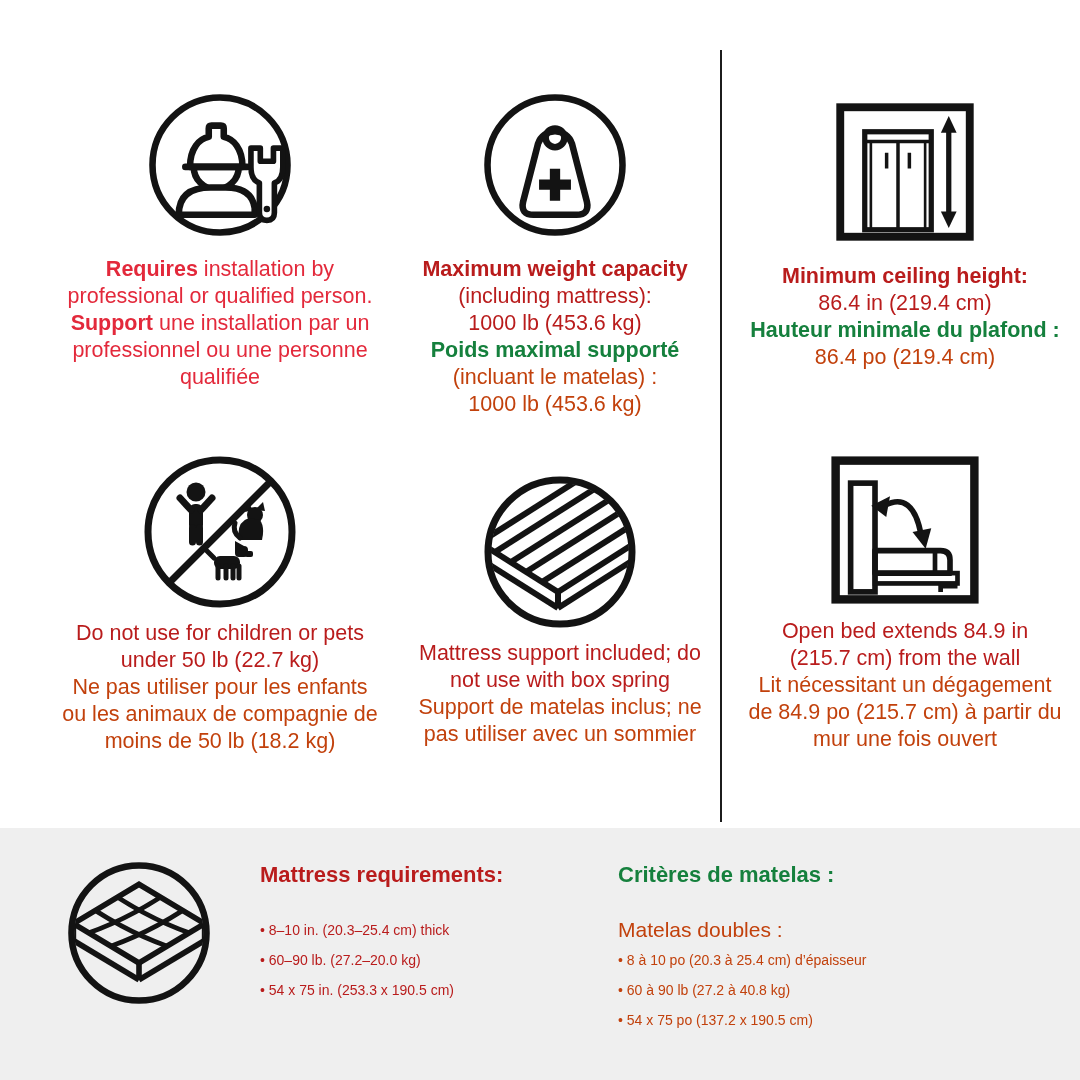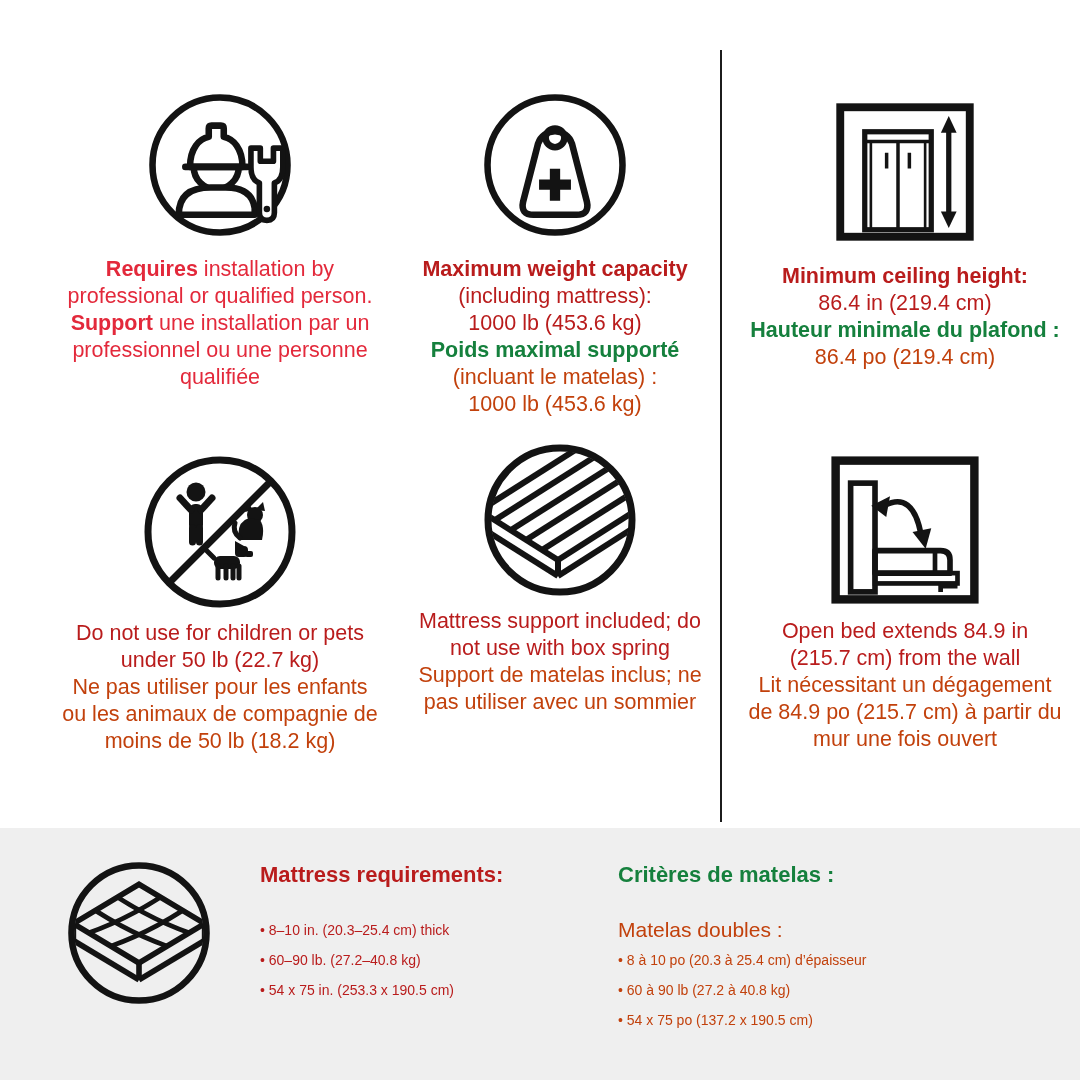--- a/index.html
+++ b/index.html
@@ -123,21 +123,21 @@
     </div>
     <div class="txt" style="margin-top:8px;">
       <div class="ln blk">Do not use for children or pets</div>
       <div class="ln blk">under 50 lb (22.7 kg)</div>
       <div class="ln gray">Ne pas utiliser pour les enfants</div>
       <div class="ln gray">ou les animaux de compagnie de</div>
       <div class="ln gray">moins de 50 lb (18.2 kg)</div>
     </div>
   </div>
 
-  <div class="cell" style="left:395px;top:440px;width:330px;">
+  <div class="cell" style="left:395px;top:472px;width:330px;">
     <div class="iconwrap" style="height:160px;">
       <svg viewBox="0 0 160 160" width="160" height="160">
         <defs>
             <clipPath id="clipSlats">
               <circle cx="80" cy="80" r="69"></circle>
             </clipPath>
           </defs>
         <g clip-path="url(#clipSlats)" stroke="#131313" stroke-width="6" fill="none">
           <path d="M78 120 L-22 57"></path>
           <path d="M78 120 L180 55"></path>
@@ -209,21 +209,21 @@
             <path d="M134 80 Q66 56 2 0"></path>
           </g>
         </g>
         <circle cx="80" cy="80" r="72" fill="none" stroke="#131313" stroke-width="7"></circle>
       </svg>
     </div>
 
     <div class="band-block" style="left:260px;top:34px;">
       <div class="band-title blk">Mattress requirements:</div>
       <div class="band-item blk">8–10 in. (20.3–25.4 cm) thick</div>
-      <div class="band-item blk">60–90 lb. (27.2–40.8 kg)</div>
+      <div class="band-item blk">60–90 lb. (27.2–20.0 kg)</div>
       <div class="band-item blk">54 x 75 in. (253.3 x 190.5 cm)</div>
     </div>
 
     <div class="band-block" style="left:618px;top:34px;">
       <div class="band-title grayb">Critères de matelas :</div>
       <div class="band-sub gray">Matelas doubles :</div>
       <div class="band-item gray">8 à 10 po (20.3 à 25.4 cm) d’épaisseur</div>
       <div class="band-item gray">60 à 90 lb (27.2 à 40.8 kg)</div>
       <div class="band-item gray">54 x 75 po (137.2 x 190.5 cm)</div>
     </div>

